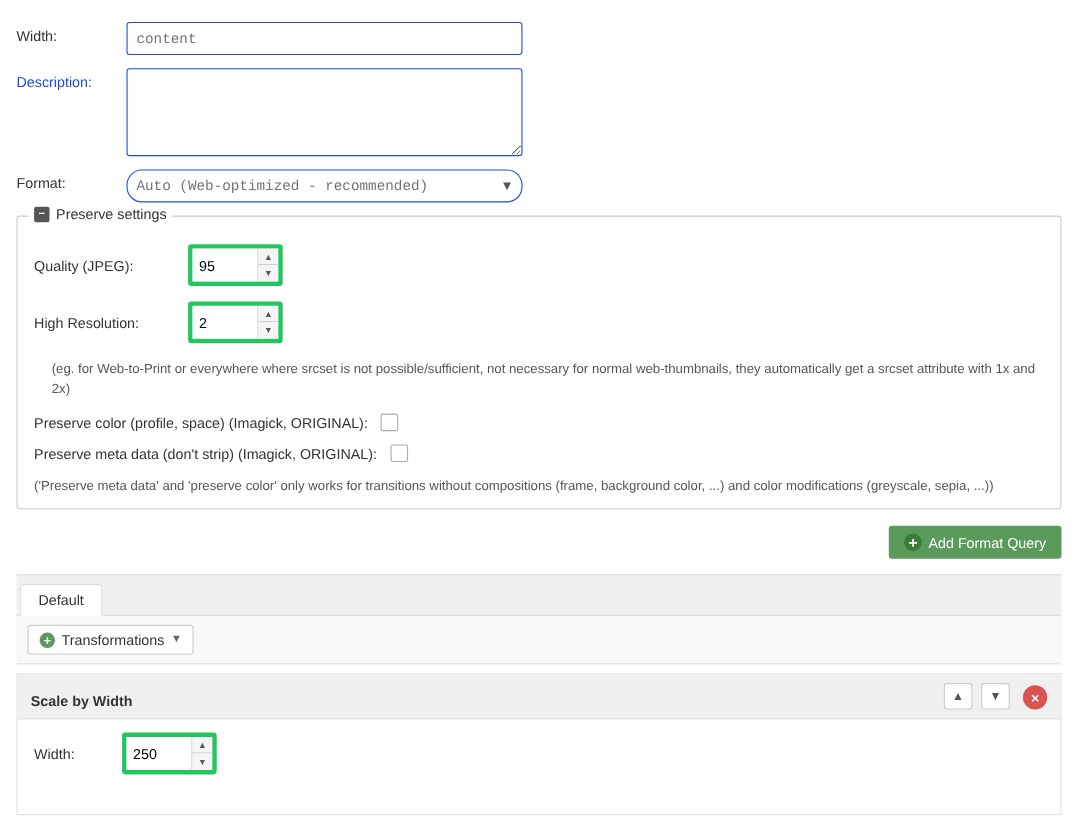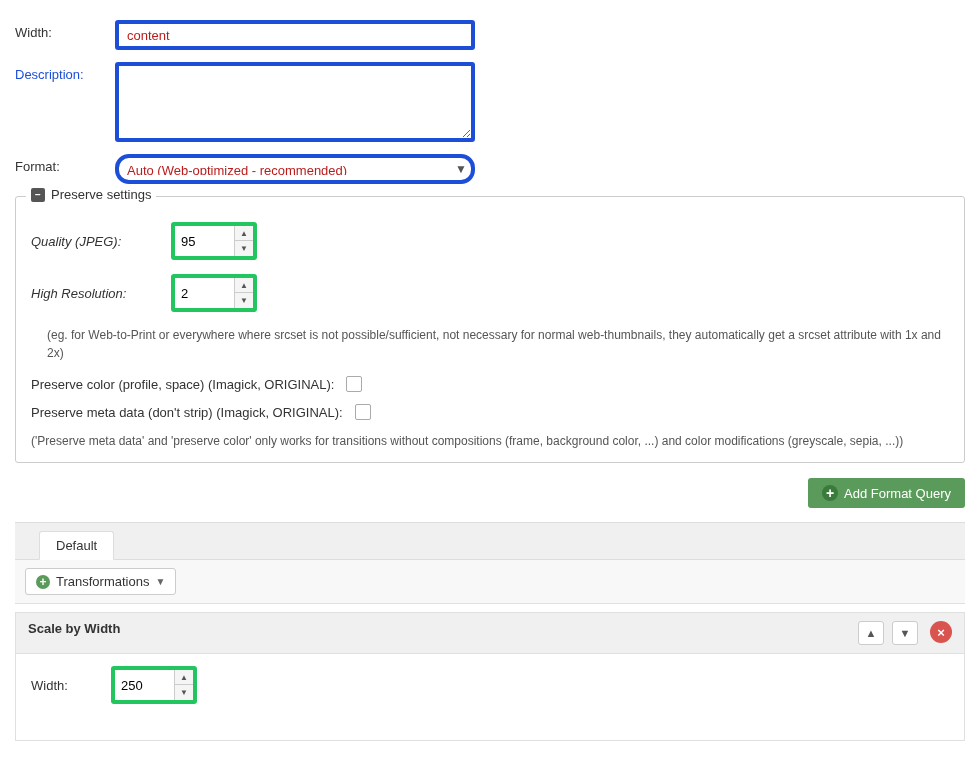--- a/index.html
+++ b/index.html
@@ -24,26 +24,27 @@
       width: 100px;
       padding-top: 5px;
       font-size: 13px;
       color: #333;
       flex-shrink: 0;
     }
     .form-label.orange {
       color: #1d4ed8;
     }
     .form-control {
-      border: 4px solid #1d4ed8;
+      border: 1px solid #1d4ed8;
       border-radius: 3px;
       padding: 5px 8px;
       font-size: 13px;
-      color: #b91c1c;
+      color: #737373;
       outline: none;
+      font-family: Liberation Mono, monospace;
     }
     input.form-control {
       width: 360px;
       height: 30px;
     }
     textarea.form-control {
       width: 360px;
       height: 80px;
       resize: vertical;
     }
@@ -148,21 +149,20 @@
     .adv-row {
       display: flex;
       align-items: center;
       margin-bottom: 14px;
     }
     .adv-label {
       width: 140px;
       font-size: 13px;
       color: #333;
       flex-shrink: 0;
-      font-style: italic;
     }
 
     .hint-text {
       font-size: 12px;
       color: #555;
       margin: 10px 0 14px 16px;
       line-height: 1.5;
     }
 
     .checkbox-row {
@@ -235,21 +235,21 @@
     .tab-item {
       display: inline-block;
       padding: 6px 16px;
       font-size: 13px;
       cursor: pointer;
       border: 1px solid #ddd;
       border-bottom: none;
       border-radius: 3px 3px 0 0;
       background: #fff;
       color: #333;
-      margin-left: 24px;
+      margin-left: 3px;
     }
     .tab-item.active {
       background: #fff;
       border-bottom: 1px solid #fff;
       margin-bottom: -1px;
     }
 
     
     .transformations-bar {
       background: #f8f8f8;
@@ -291,21 +291,21 @@
     .scale-section {
       background: #fff;
       border: 1px solid #e0e0e0;
       margin-top: 8px;
     }
     .scale-header {
       background: #f0f0f0;
       border-bottom: 1px solid #e0e0e0;
       padding: 8px 12px;
       display: flex;
-      align-items: flex-start;
+      align-items: flex-end;
       gap: 8px;
     }
     .scale-title {
       font-size: 13px;
       font-weight: bold;
       color: #333;
       flex: 1;
     }
     .arrow-btn {
       width: 26px;

